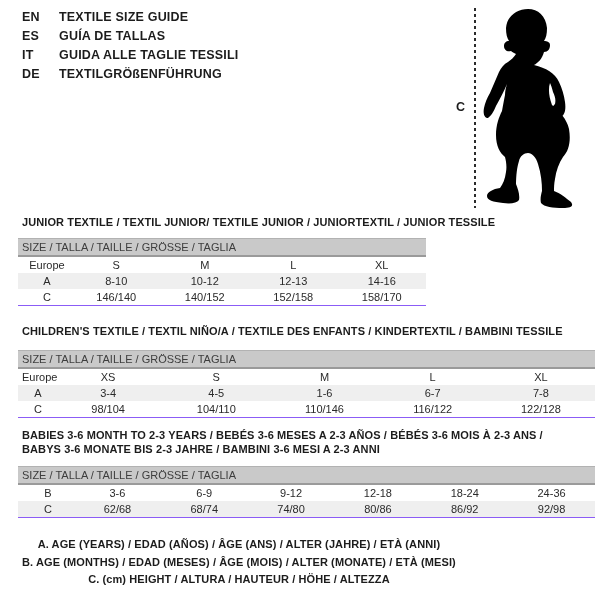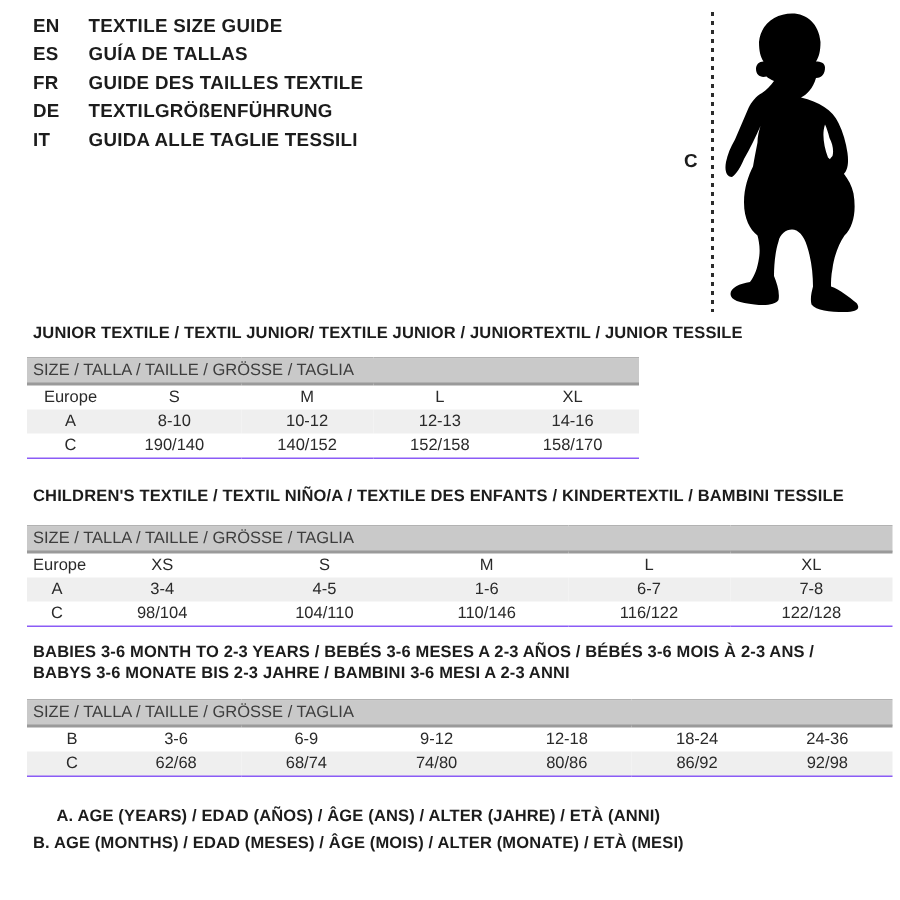--- a/index.html
+++ b/index.html
@@ -47,30 +47,26 @@
 <div class="lang-block">
   <div class="lang-row">
     <span class="lang-code">EN</span>
     <span>TEXTILE SIZE GUIDE</span>
   </div>
   <div class="lang-row">
     <span class="lang-code">ES</span>
     <span>GUÍA DE TALLAS</span>
   </div>
   <div class="lang-row">
-    <span class="lang-code">FR</span>
-    <span>GUIDE DES TAILLES TEXTILE</span>
+    <span class="lang-code">IT</span>
+    <span>GUIDA ALLE TAGLIE TESSILI</span>
   </div>
   <div class="lang-row">
     <span class="lang-code">DE</span>
     <span>TEXTILGRÖßENFÜHRUNG</span>
-  </div>
-  <div class="lang-row">
-    <span class="lang-code">IT</span>
-    <span>GUIDA ALLE TAGLIE TESSILI</span>
   </div>
 </div>
 
 <div class="figure">
   <span class="fig-label">C</span>
   <div class="dash-line"></div>
   <svg class="baby" width="115" height="204" viewBox="0 0 115 202">
     <path fill="#000000" d="
       M45,2
       C55,2 63,9 64,21
@@ -147,21 +143,21 @@
     </tr>
     <tr class="alt">
       <td class="lbl">A</td>
       <td>8-10</td>
       <td>10-12</td>
       <td>12-13</td>
       <td>14-16</td>
     </tr>
     <tr>
       <td class="lbl">C</td>
-      <td>190/140</td>
+      <td>146/140</td>
       <td>140/152</td>
       <td>152/158</td>
       <td>158/170</td>
     </tr>
   </tbody>
 </table>
 
 <div class="tbl-title" style="top:324px;">CHILDREN'S TEXTILE / TEXTIL NIÑO/A / TEXTILE DES ENFANTS / KINDERTEXTIL / BAMBINI TESSILE</div>
 <table class="size-table w-wide" style="top:350px;">
   <colgroup>
@@ -242,13 +238,14 @@
       <td>80/86</td>
       <td>86/92</td>
       <td>92/98</td>
     </tr>
   </tbody>
 </table>
 
 <div class="footnotes">
   <div>A. AGE (YEARS) / EDAD (AÑOS) / ÂGE (ANS) / ALTER (JAHRE) / ETÀ (ANNI)</div>
   <div>B. AGE (MONTHS) / EDAD (MESES) / ÂGE (MOIS) / ALTER (MONATE) / ETÀ (MESI)</div>
+  <div>C. (cm) HEIGHT / ALTURA / HAUTEUR / HÖHE / ALTEZZA</div>
 </div>
 
 </body></html>

